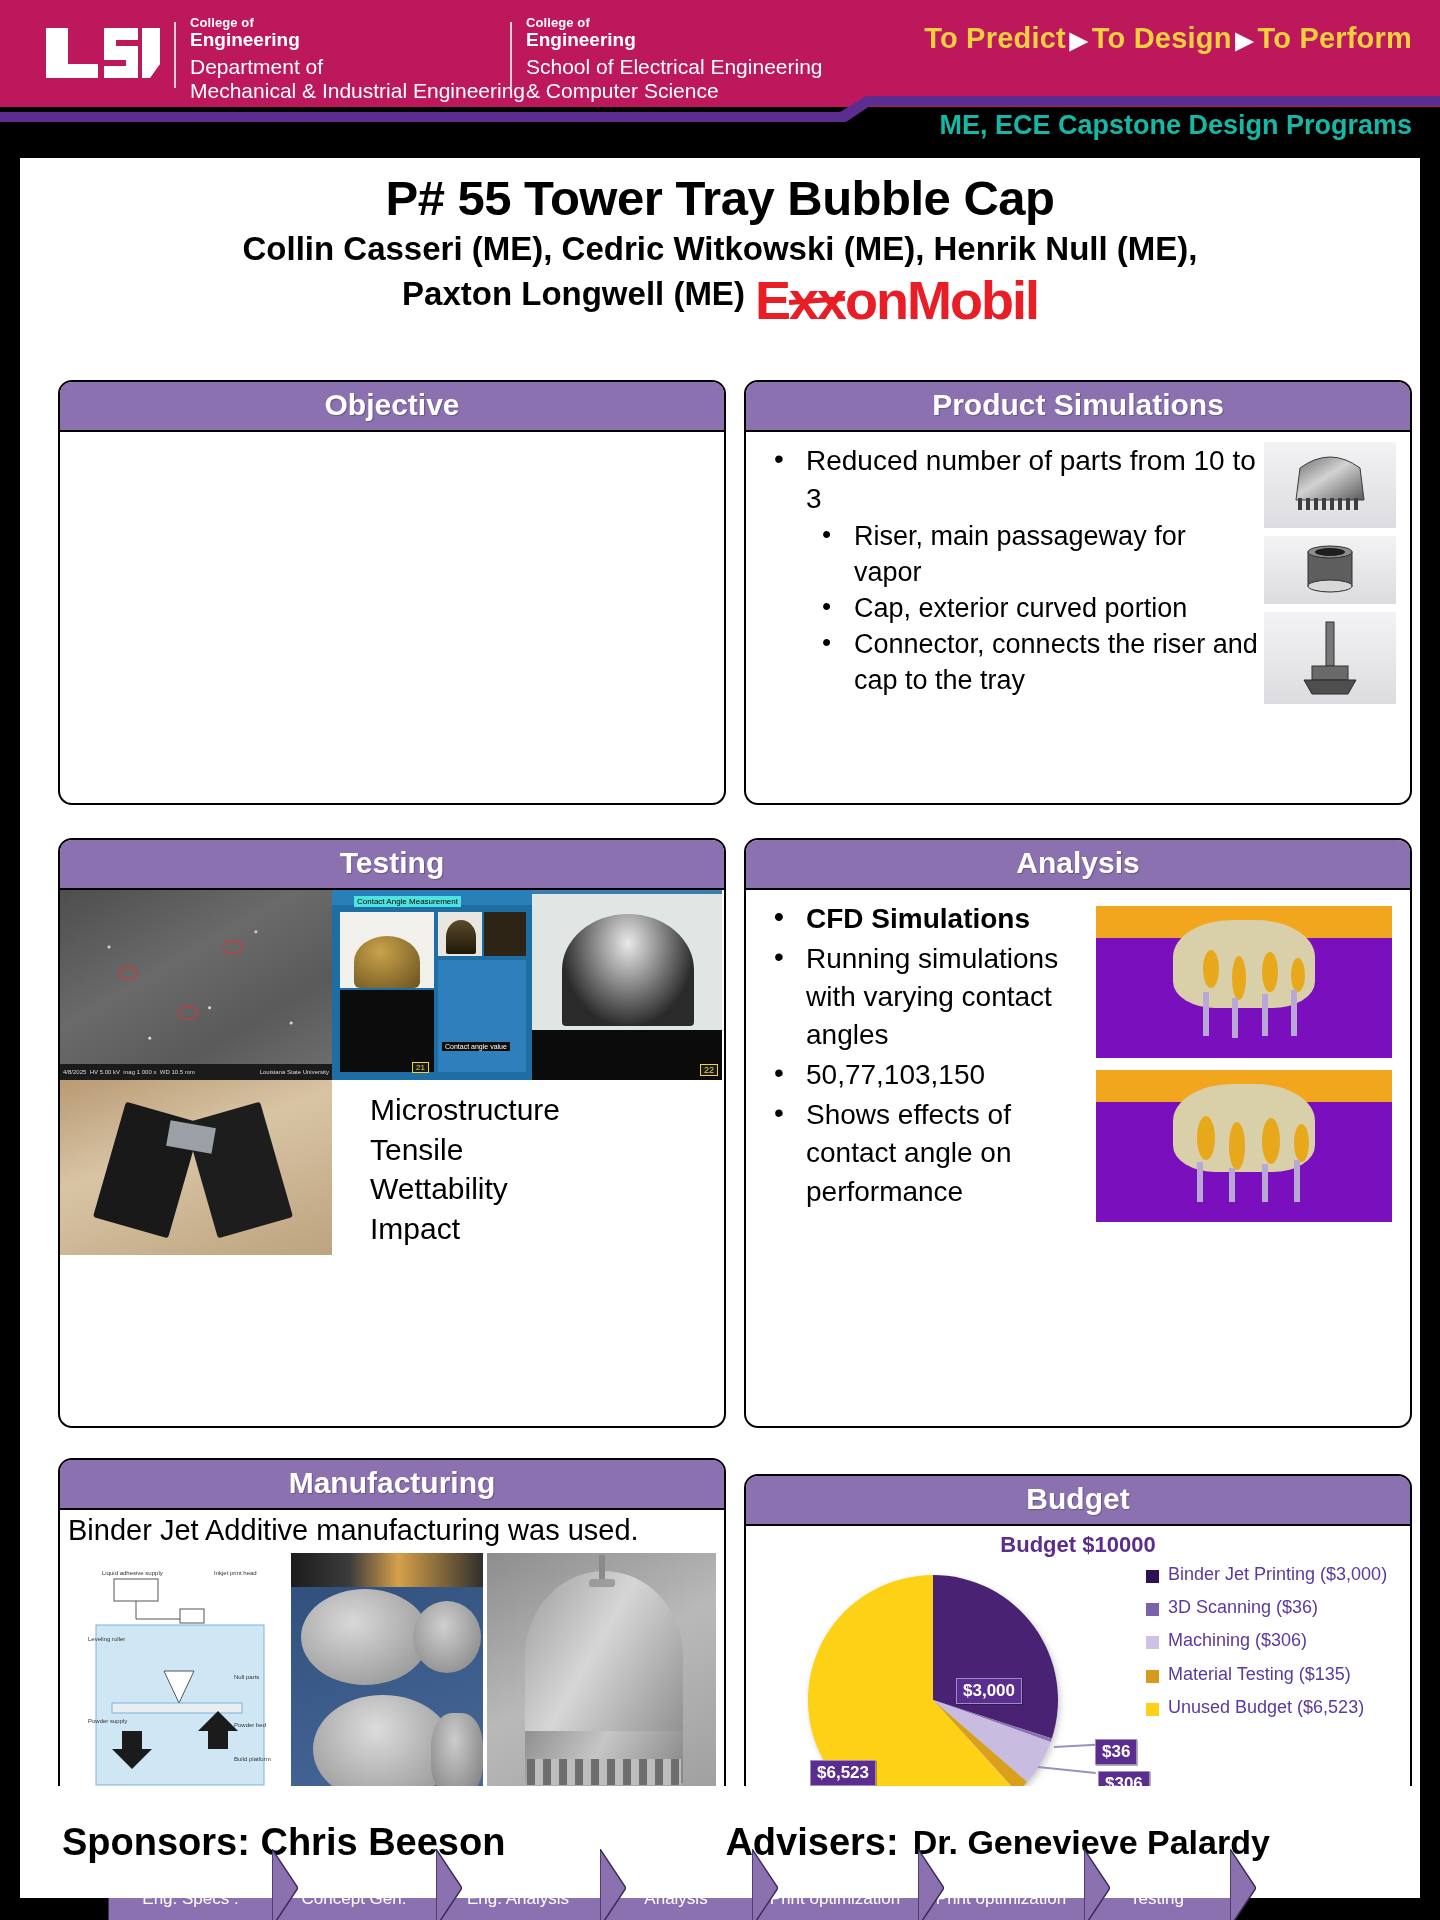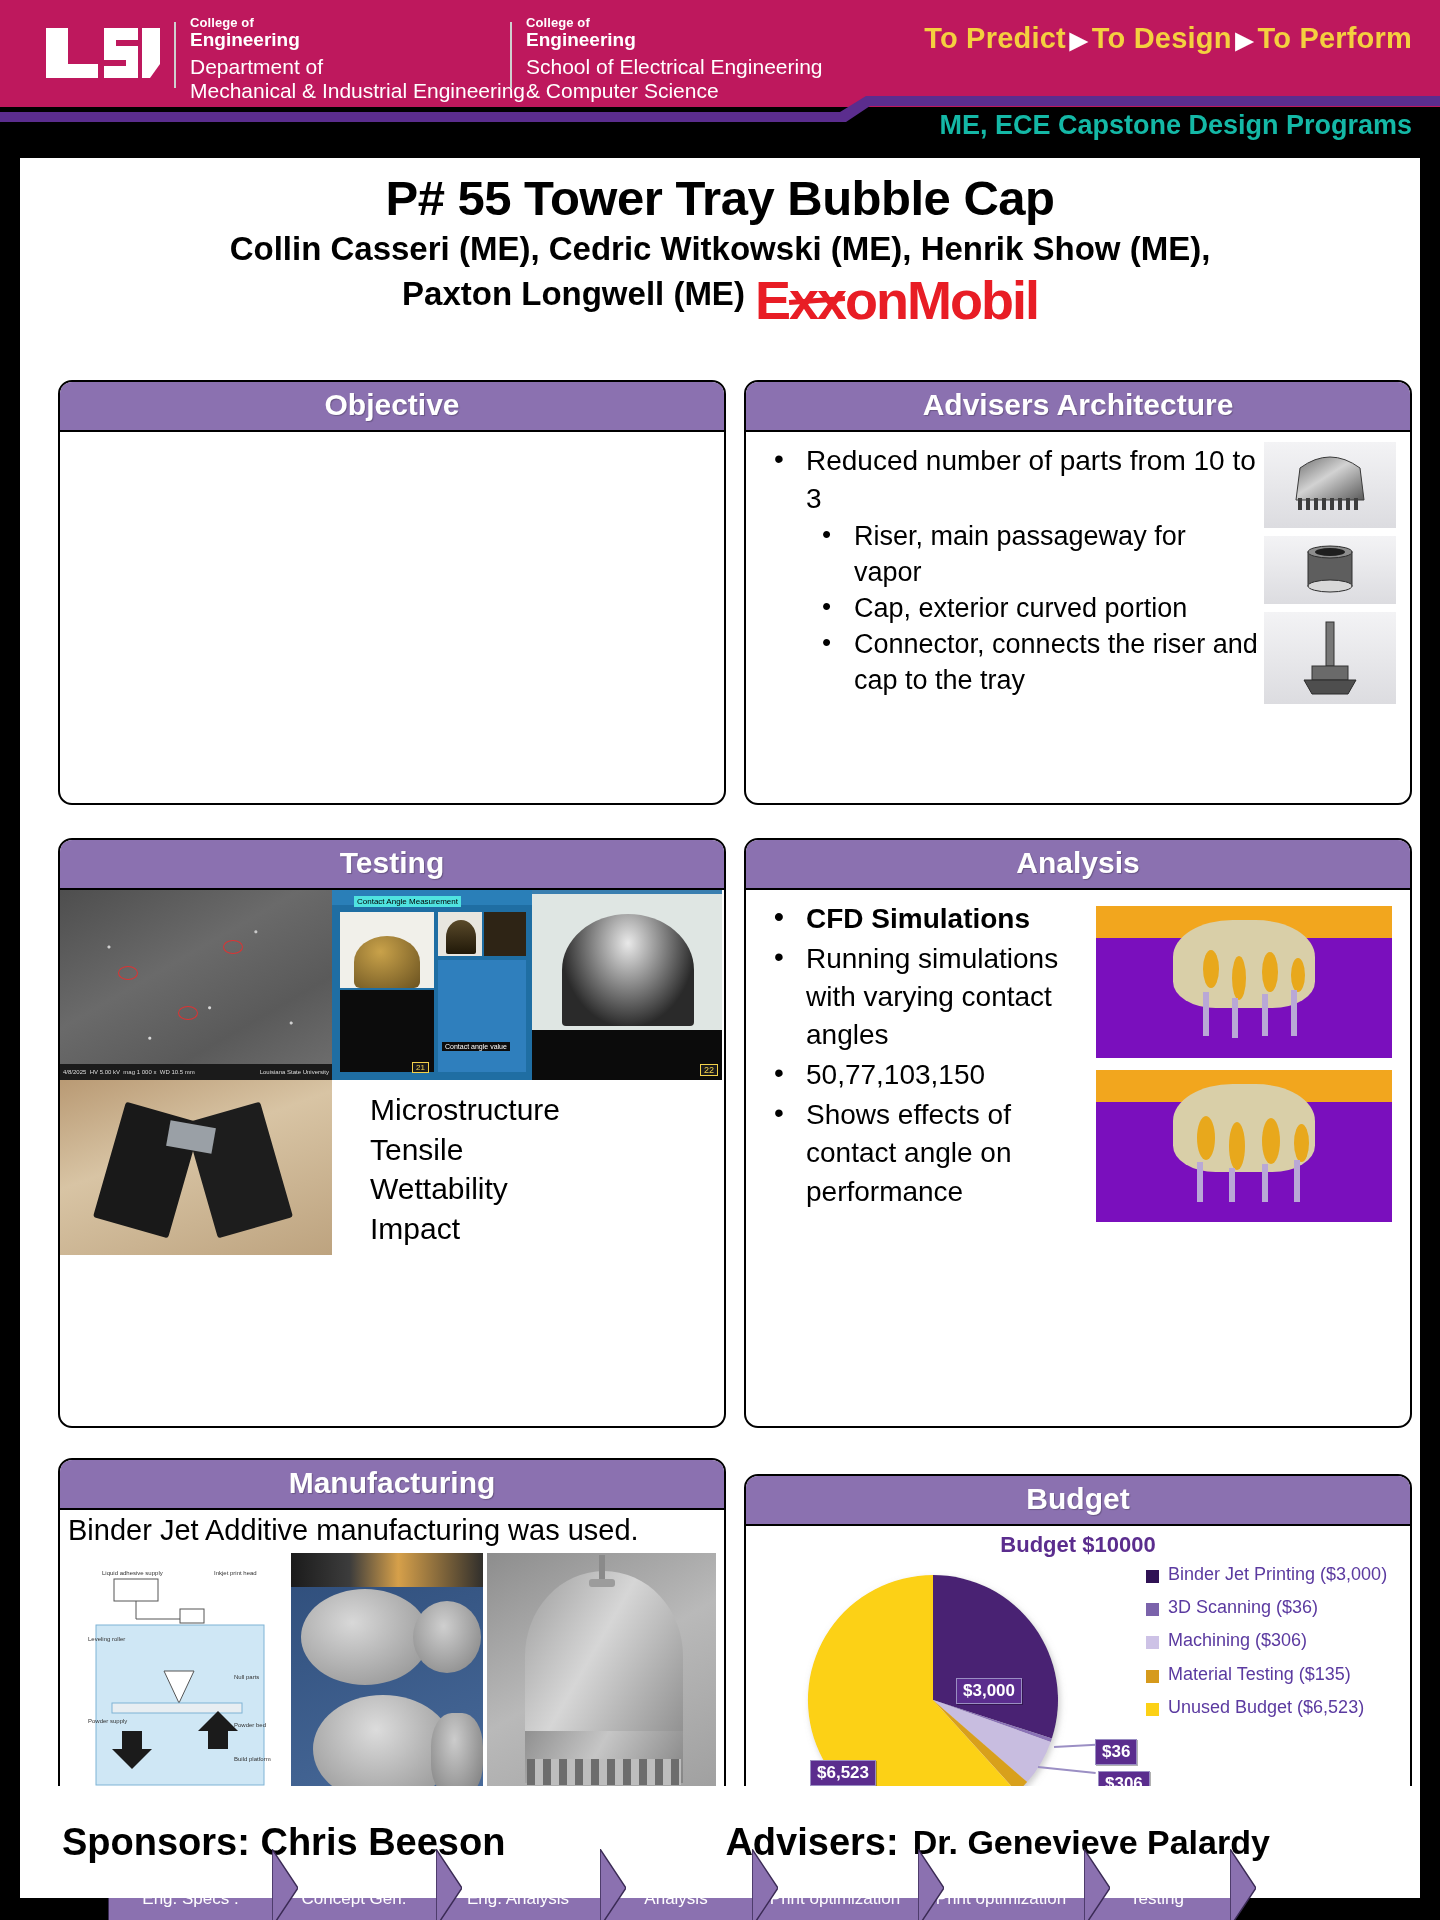--- a/index.html
+++ b/index.html
@@ -253,32 +253,32 @@
     </svg>
   </div>
 </div>
 
 <div class="capstone-bar">ME, ECE Capstone Design Programs</div>
 
 <div class="canvas">
 
   <div class="title">P# 55 Tower Tray Bubble Cap</div>
   <div class="authors">
-    <div>Collin Casseri (ME), Cedric Witkowski (ME), Henrik Show (ME),</div>
+    <div>Collin Casseri (ME), Cedric Witkowski (ME), Henrik Null (ME),</div>
     <div class="authors-row2">
       <span>Paxton Longwell (ME</span><span>)</span><span class="exxon"><span>E</span><span class="xx">xx</span><span>onMobil</span></span>
     </div>
   </div>
 
   <div class="panel" id="objective">
     <div class="panel-head">Objective</div>
   </div>
 
   <div class="panel" id="prodarch">
-    <div class="panel-head">Advisers Architecture</div>
+    <div class="panel-head">Product Simulations</div>
     <div class="panel-body pa-wrap">
       <div class="pa-text">
         <ul class="lv1">
           <li>
             <span>Reduced number of parts from 10 to 3</span>
             <ul class="lv2">
               <li class="dot">Riser, main passageway for vapor</li>
               <li class="dot">Cap, exterior curved portion</li>
               <li class="dot">Connector, connects the riser and cap to the tray</li>
             </ul>

